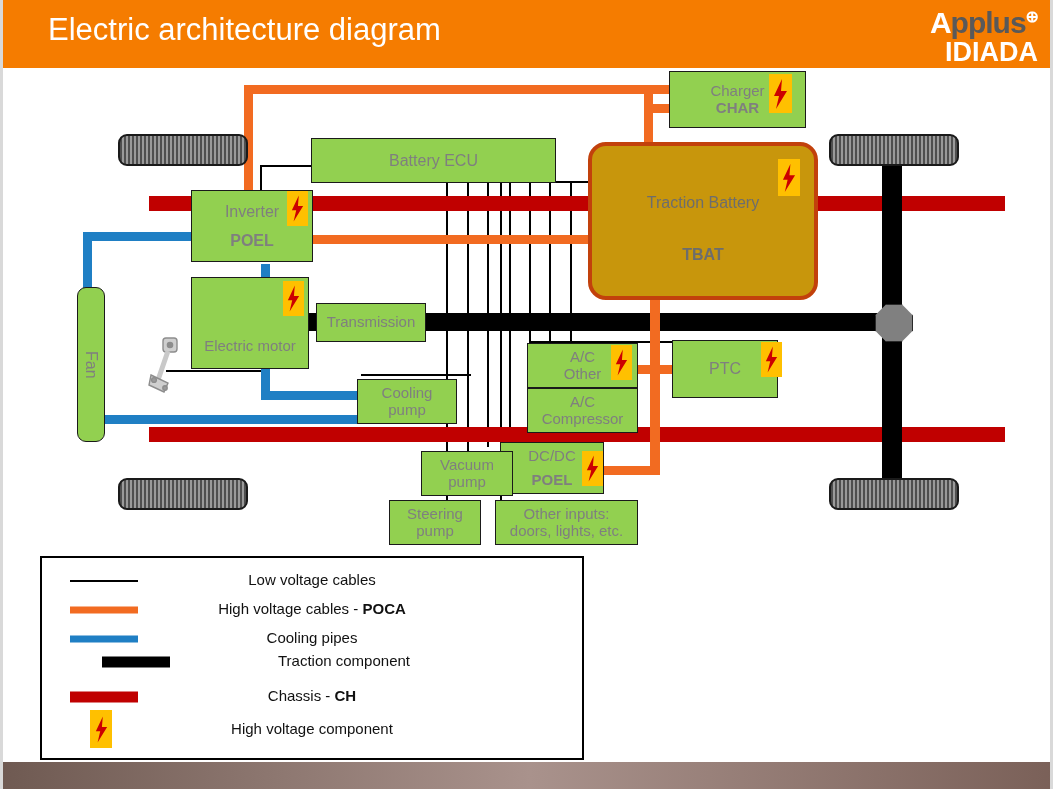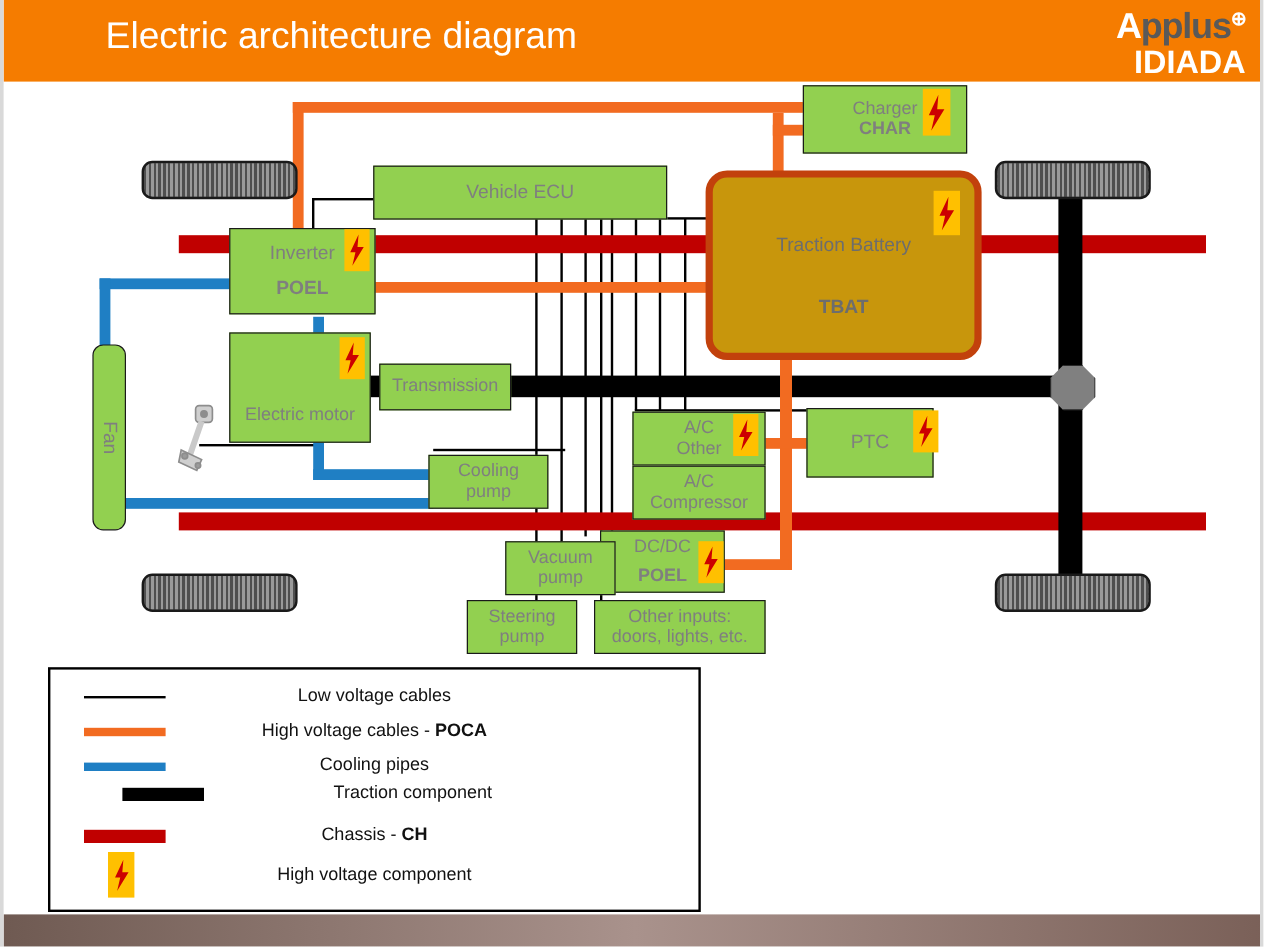--- a/index.html
+++ b/index.html
@@ -2,38 +2,38 @@
 <html><head>
 <meta charset="utf-8">
 <style>
   html,body{margin:0;padding:0;background:#ffffff;}
   body{font-family:"Liberation Sans",sans-serif;}
   #page{position:relative;width:1053px;height:789px;overflow:hidden;background:#ffffff;
         box-sizing:border-box;border-left:3px solid #d9d9d9;border-right:3px solid #d9d9d9;}
 
   
   #header{position:absolute;left:0;top:0;width:1053px;height:68px;background:#F57C00;}
-  #header-title{position:absolute;left:45px;top:12px;font-size:31px;color:#ffffff;letter-spacing:0px;margin-left:40px;}
+  #header-title{position:absolute;left:45px;top:12px;font-size:31px;color:#ffffff;letter-spacing:0px;}
   #logo{position:absolute;right:18px;top:2px;width:150px;height:64px;text-align:right;}
   #logo-top{font-size:30px;font-weight:bold;line-height:30px;color:#ffffff;letter-spacing:-1px;}
   #logo-top .dark{color:#595959;}
   #logo-top .plus{font-size:16px;vertical-align:super;color:#ffffff;}
   #logo-bottom{font-size:27px;font-weight:bold;line-height:28px;color:#ffffff;letter-spacing:0px;}
 
   
   #footer{position:absolute;left:0;bottom:0;width:1053px;height:27px;
           background:linear-gradient(90deg,#6f5a52 0%,#a9928c 50%,#7a6058 100%);}
 
   
   .box{position:absolute;box-sizing:border-box;background:#92D050;border:1px solid #1a1a1a;
        color:#7F7F7F;display:flex;flex-direction:column;align-items:center;justify-content:center;
        text-align:center;line-height:1.08;z-index:30;}
   .box .ln{display:block;}
   .box .code{font-weight:bold;}
-  .battery{position:absolute;box-sizing:border-box;background:#C8960C;border:6px solid #c2410c;
+  .battery{position:absolute;box-sizing:border-box;background:#C8960C;border:4px solid #c2410c;
            border-radius:18px;color:#6d6d6d;z-index:28;}
   .badge{position:absolute;background:#FFC000;border:0;display:flex;align-items:center;
          justify-content:center;z-index:40;}
   .badge svg{display:block;}
   .wheel{position:absolute;background:#7a7a7a;border:2px solid #1a1a1a;border-radius:9px;z-index:26;
          background-image:repeating-linear-gradient(90deg,#4f4f4f 0 2px,#9a9a9a 2px 4px),
                           repeating-linear-gradient(0deg,rgba(0,0,0,.35) 0 2px,rgba(255,255,255,.18) 2px 4px);}
   .bar{position:absolute;}
   .chassis{background:#C00000;z-index:20;}
   .traction{background:#000000;z-index:22;}
@@ -126,21 +126,21 @@
     <span class="ln">Charger</span>
     <span class="ln code">CHAR</span>
   </div>
   <div class="badge" style="left:766px;top:74px;width:23px;height:39px;">
     <svg width="15" height="30" viewBox="0 0 15 30">
         <path d="M9 0 L1 17 L6 17 L3 30 L14 12 L8 12 Z" fill="#CC0000"></path>
       </svg>
   </div>
 
   <div class="box" style="left:308px;top:138px;width:245px;height:45px;font-size:16px;">
-    <span class="ln">Vehicle ECU</span>
+    <span class="ln">Battery ECU</span>
   </div>
 
   <div class="battery" style="left:585px;top:142px;width:230px;height:158px;">
     <div style="position:absolute;left:0;top:48px;width:100%;text-align:center;font-size:16px;">Traction Battery</div>
     <div style="position:absolute;left:0;top:100px;width:100%;text-align:center;font-size:16px;font-weight:bold;">TBAT</div>
   </div>
   <div class="badge" style="left:775px;top:159px;width:22px;height:37px;">
     <svg width="14" height="28" viewBox="0 0 15 30">
         <path d="M9 0 L1 17 L6 17 L3 30 L14 12 L8 12 Z" fill="#CC0000"></path>
       </svg>

